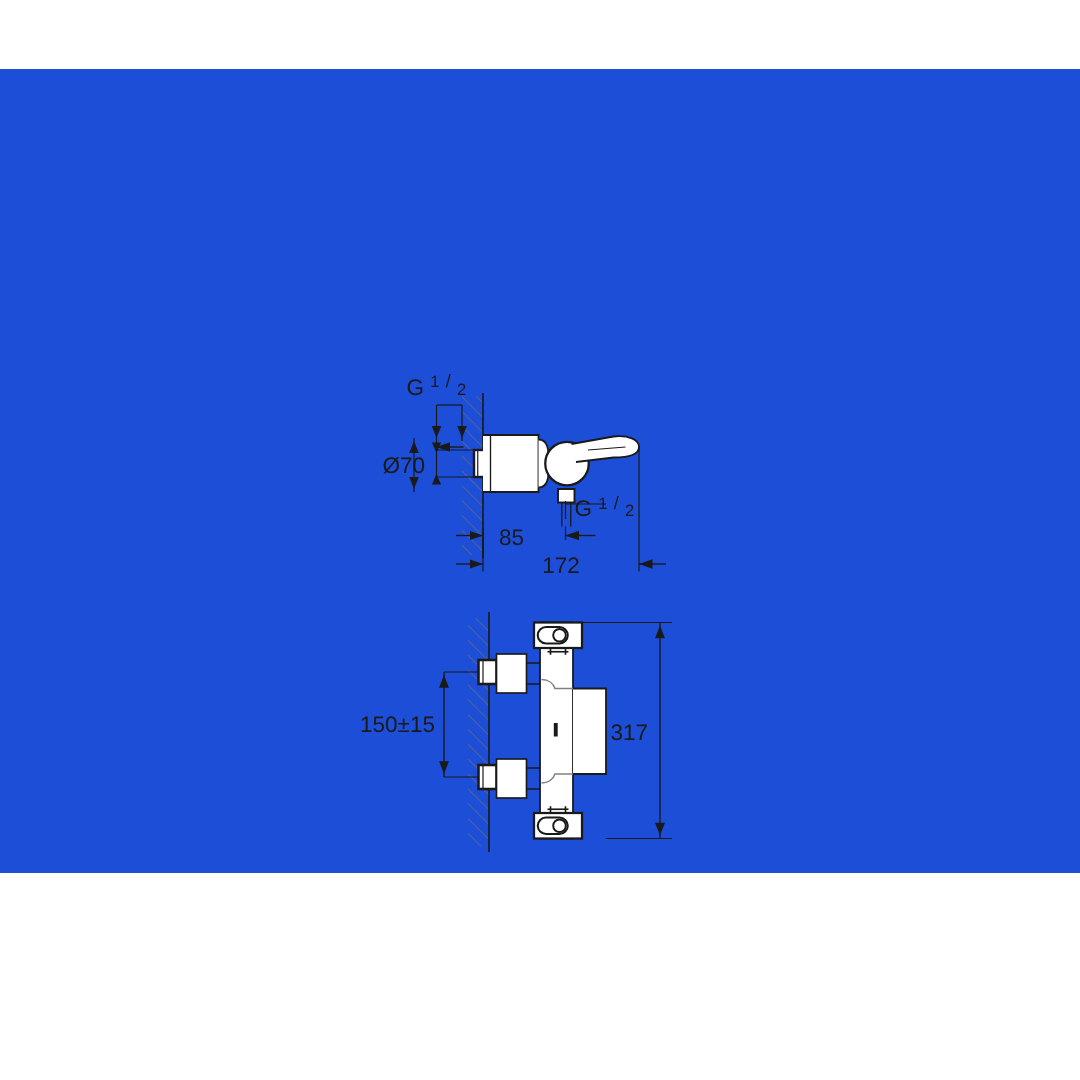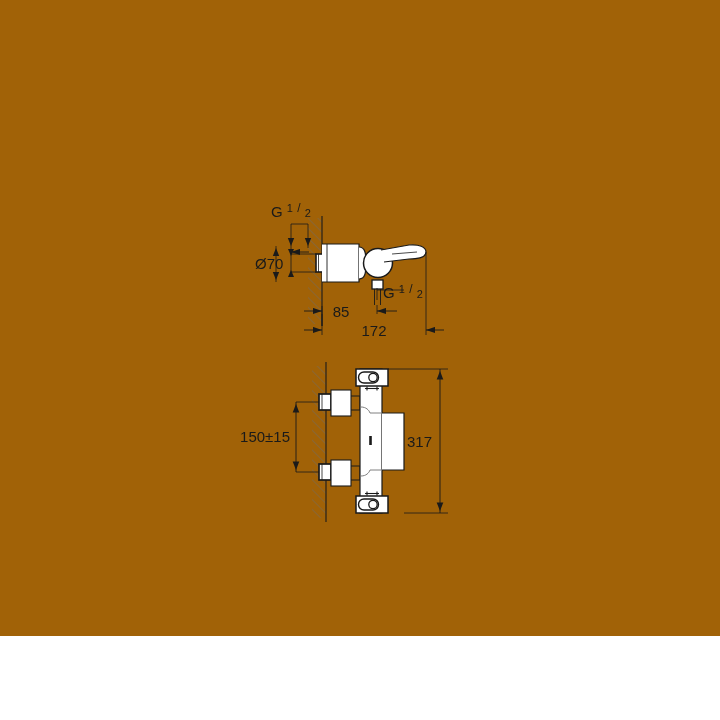--- a/index.html
+++ b/index.html
@@ -7,23 +7,24 @@
     margin: 0;
     padding: 0;
     background: #ffffff;
   }
   body {
     font-family: "Liberation Sans", sans-serif;
   }
   #page {
     position: relative;
     width: 720px;
-    height: 636px;
-    background: #a16207;
+    height: 536px;
+    background: #1d4ed8;
     overflow: hidden;
+    margin-top: 46px;
   }
   #drawing-svg {
     position: absolute;
     left: 0;
     top: 0;
     width: 720px;
     height: 720px;
     display: block;
   }
   .dimtext {

